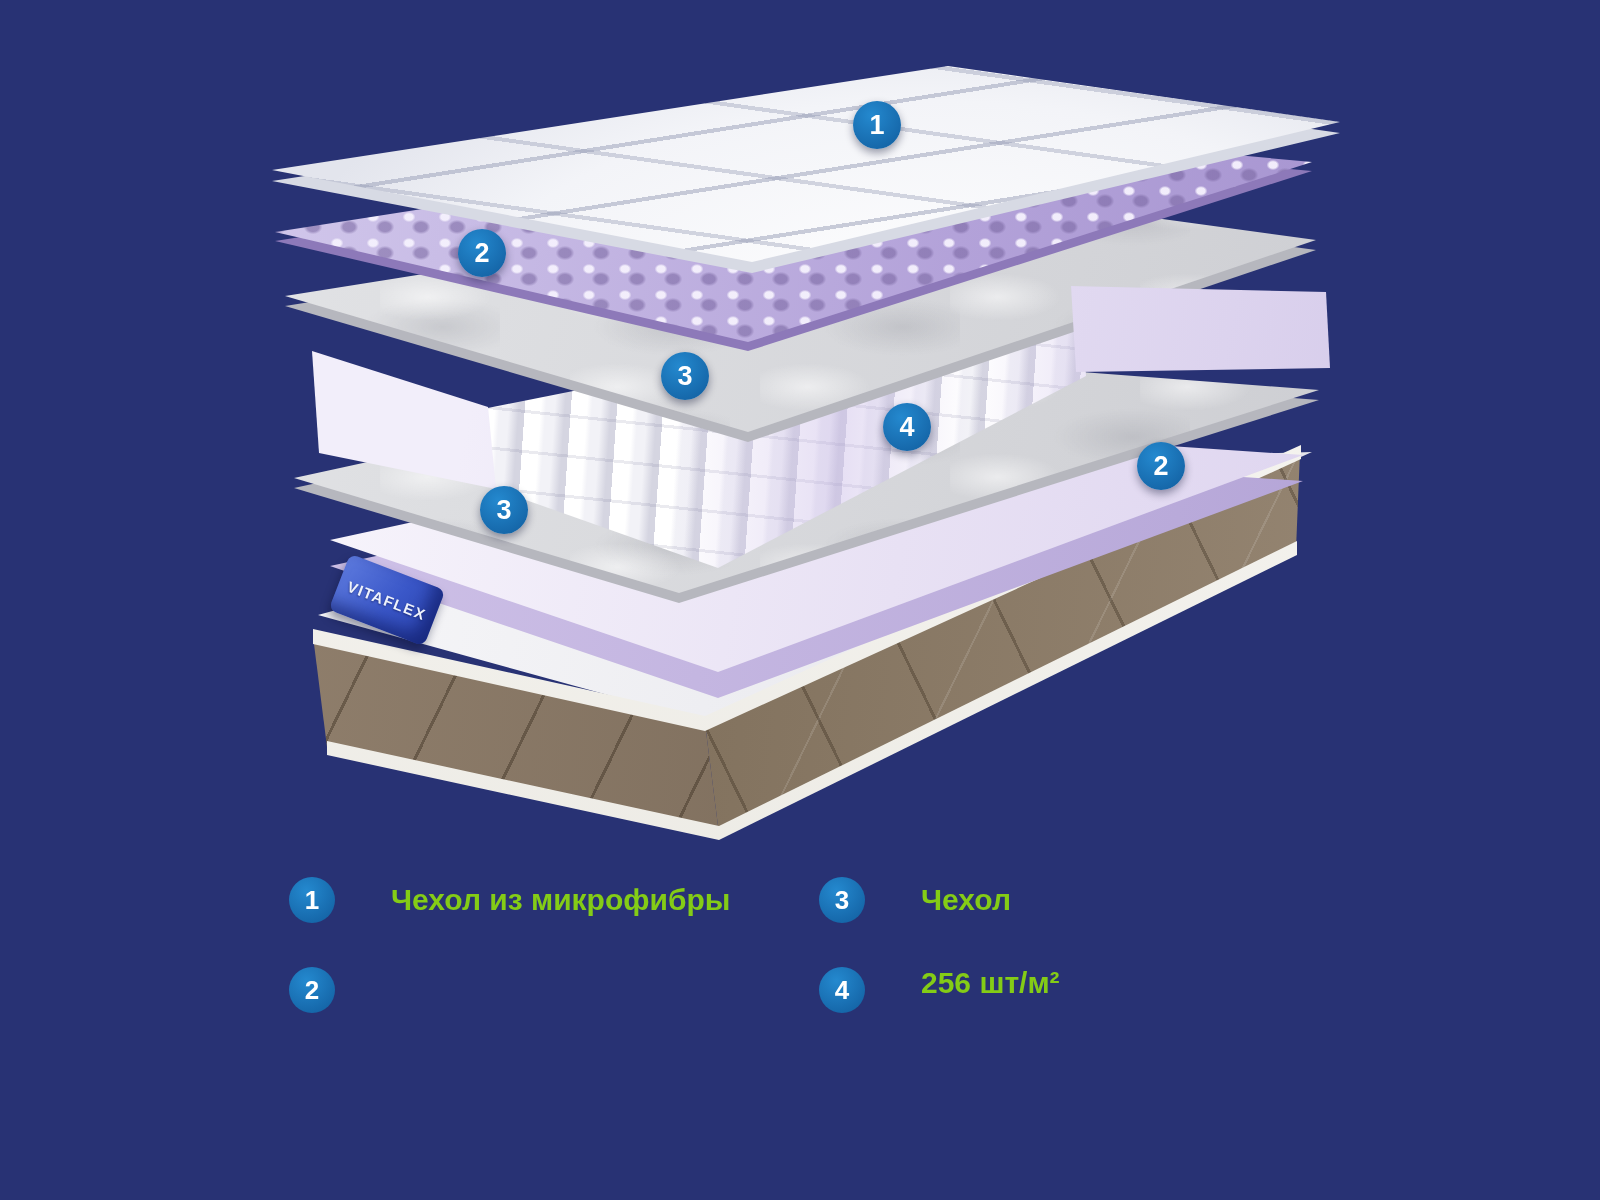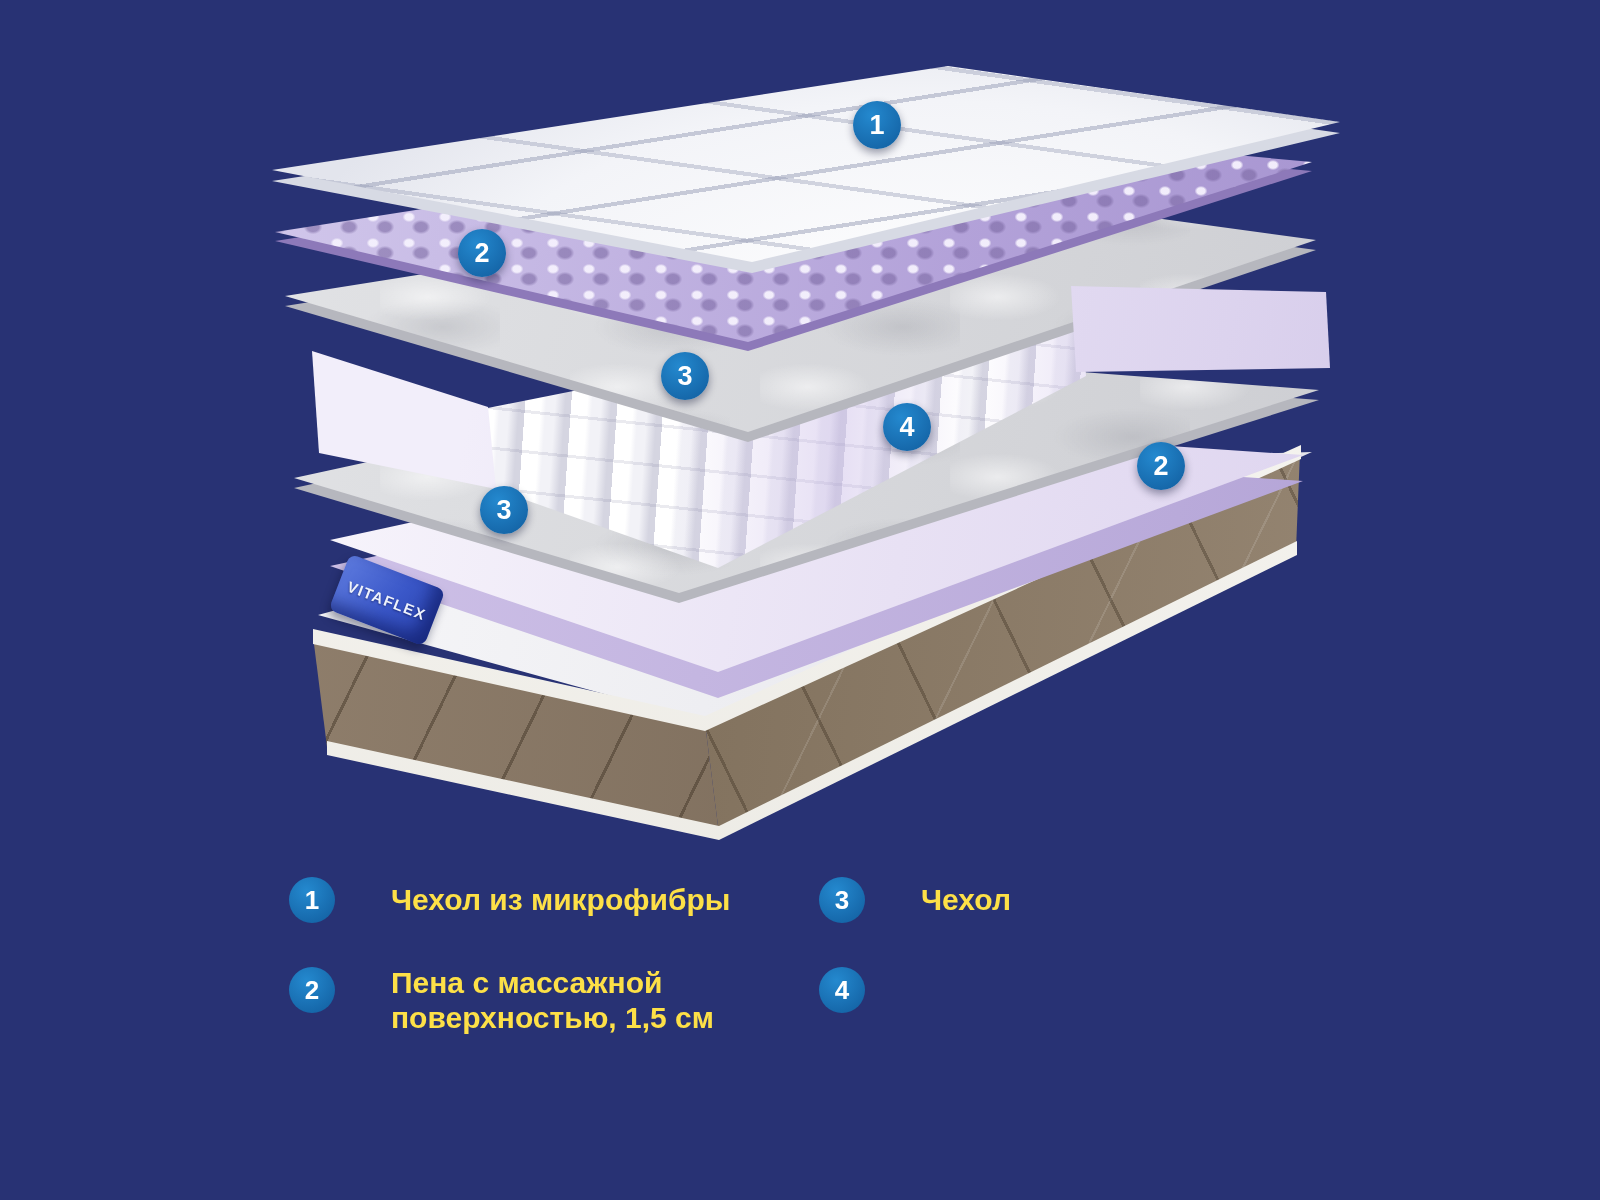--- a/index.html
+++ b/index.html
@@ -127,21 +127,21 @@
   .b6{left:1137px;top:442px;}
 
   
   .legend-item{position:absolute;display:flex;align-items:flex-start;}
   .legend-badge{
     width:46px;height:46px;border-radius:50%;flex:0 0 46px;
     background:radial-gradient(circle at 38% 30%,#2489cf,#1566a8 78%);
     display:flex;align-items:center;justify-content:center;
     color:#fff;font-size:26px;font-weight:bold;
   }
-  .legend-text{color:#fde047;font-size:30px;font-weight:bold;line-height:35px;}
+  .legend-text{color:#84cc16;font-size:30px;font-weight:bold;line-height:35px;}
   .li1{left:289px;top:877px;}
   .li2{left:289px;top:967px;}
   .li3{left:819px;top:877px;}
   .li4{left:819px;top:967px;}
   .li1 .legend-text,.li3 .legend-text{margin-left:56px;margin-top:5px;}
   .li2 .legend-text,.li4 .legend-text{margin-left:56px;margin-top:-2px;}
 </style>
 </head>
 <body style="background: rgb(40, 50, 116);">
 
@@ -188,31 +188,28 @@
 
   <div class="legend-item li1">
     <div class="legend-badge">1</div>
     <div class="legend-text">
       <div>Чехол из микрофибры</div>
       <div></div>
     </div>
   </div>
   <div class="legend-item li2">
     <div class="legend-badge">2</div>
-    <div class="legend-text">
-      <div>Пена с массажной</div>
-      <div>поверхностью, 1,5 см</div>
-    </div>
   </div>
   <div class="legend-item li3">
     <div class="legend-badge">3</div>
     <div class="legend-text">
       <div>Чехол</div>
       <div></div>
     </div>
   </div>
   <div class="legend-item li4">
     <div class="legend-badge">4</div>
     <div class="legend-text">
+      <div>256 шт/м²</div>
     </div>
   </div>
 
 </div>
 
 </body></html>

